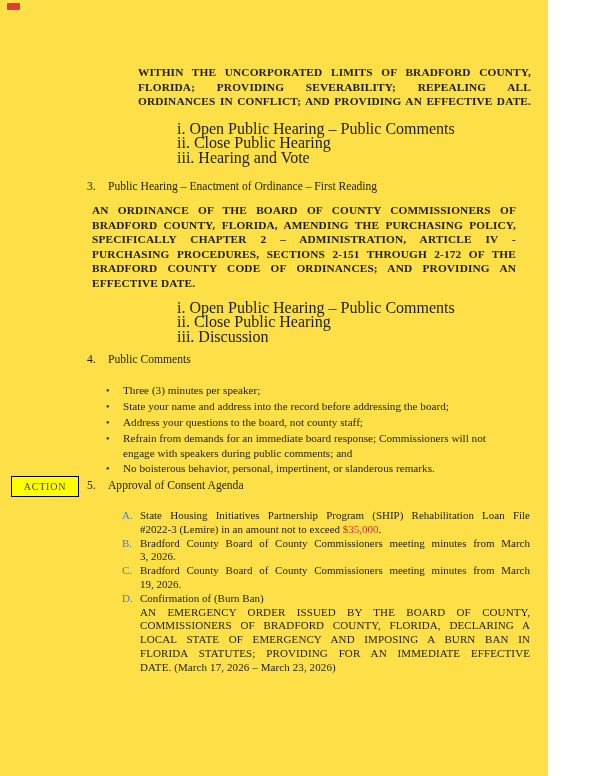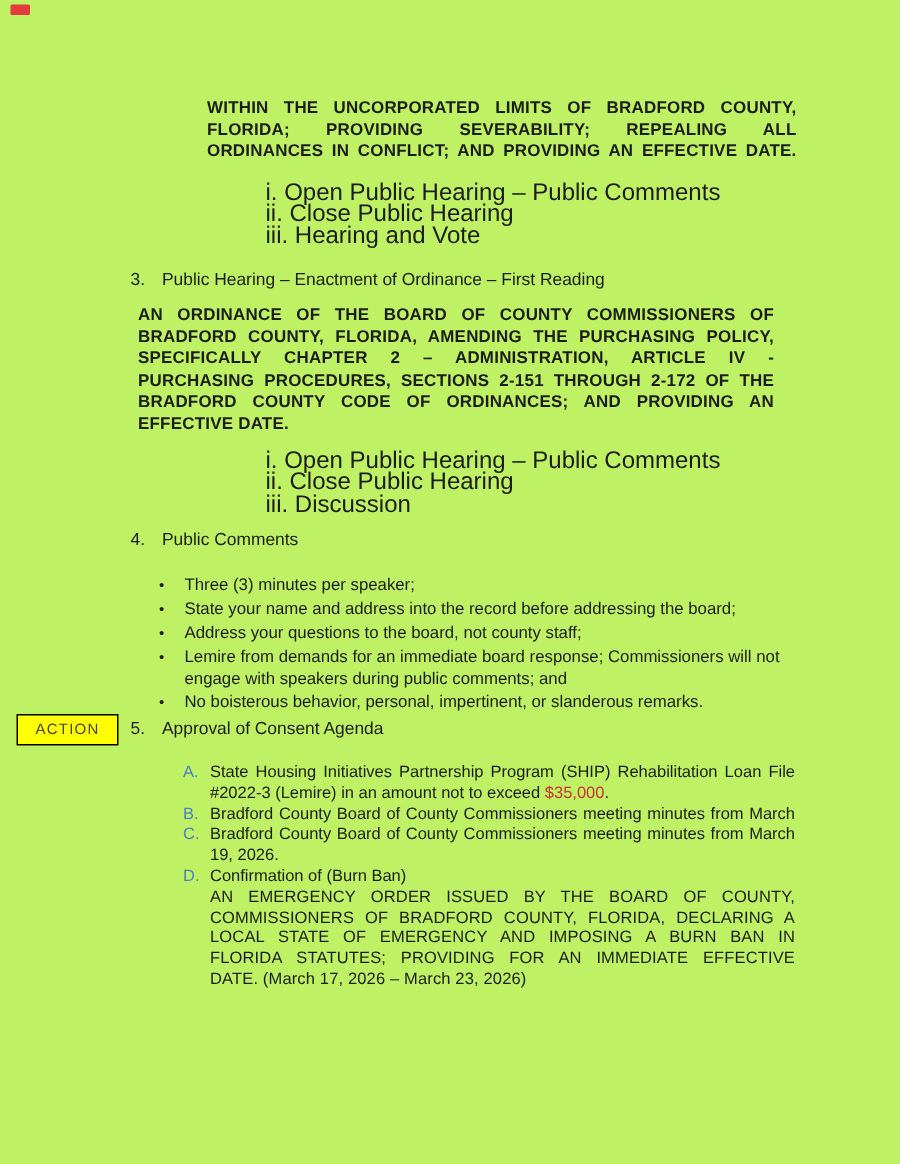--- a/index.html
+++ b/index.html
@@ -1,18 +1,18 @@
 <!DOCTYPE html>
 <html><head>
 <meta charset="utf-8">
 <style>
   html,body { margin:0; padding:0; background:#ffffff; }
   .page {
-    position:relative; width:600px; height:776px; background:#bef264;
-    font-family:Liberation Sans, sans-serif;
+    position:relative; width:548px; height:776px; background:#fde047;
+    font-family:Liberation Serif, serif;
     color:#1c1c1c; overflow:hidden;
   }
   .abs { position:absolute; }
 
   
   .jl { text-align:justify; text-align-last:justify; }
   .ll { text-align:right; text-align-last:left; }
 
   
   .bold-para { font-weight:bold; font-size:11.3px; line-height:14.6px; letter-spacing:0.15px; }
@@ -107,21 +107,21 @@
     </div>
     <div class="brow">
       <span class="bmark">•</span>
       <span class="btext">
           <div>Address your questions to the board, not county staff;</div>
         </span>
     </div>
     <div class="brow">
       <span class="bmark">•</span>
       <span class="btext">
-        <div>Lemire from demands for an immediate board response; Commissioners will not</div>
+        <div>Refrain from demands for an immediate board response; Commissioners will not</div>
         <div>engage with speakers during public comments; and</div>
       </span>
     </div>
     <div class="brow">
       <span class="bmark">•</span>
       <span class="btext">
           <div>No boisterous behavior, personal, impertinent, or slanderous remarks.</div>
         </span>
     </div>
   </div>
@@ -142,20 +142,21 @@
       <span class="cbody">
         <div class="jl">State Housing Initiatives Partnership Program (SHIP) Rehabilitation Loan File</div>
         <div class="ll"><span>#2022-3 (Lemire) in an amount not to exceed </span><span class="amount">$35,000</span><span>.</span></div>
       </span>
     </div>
 
     <div class="citem">
       <span class="clet">B.</span>
       <span class="cbody">
         <div class="jl">Bradford County Board of County Commissioners meeting minutes from March</div>
+        <div class="ll">3, 2026.</div>
       </span>
     </div>
 
     <div class="citem">
       <span class="clet">C.</span>
       <span class="cbody">
         <div class="jl">Bradford County Board of County Commissioners meeting minutes from March</div>
         <div class="ll">19, 2026.</div>
       </span>
     </div>

